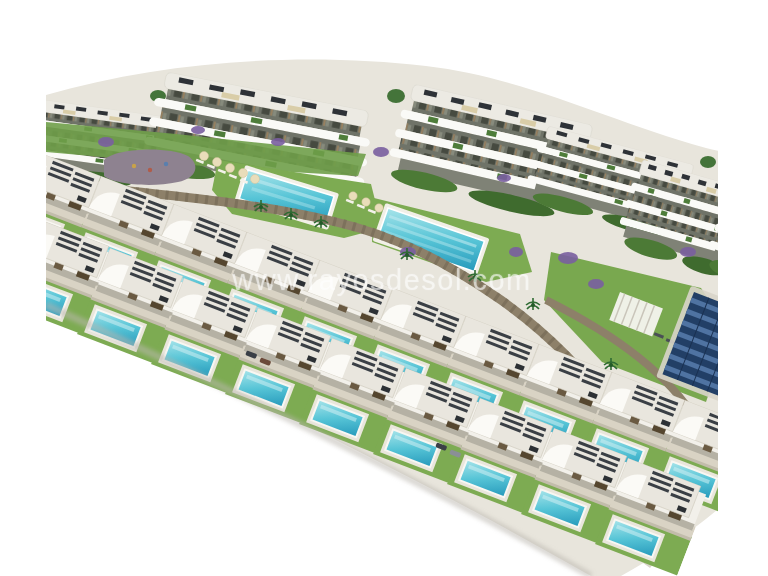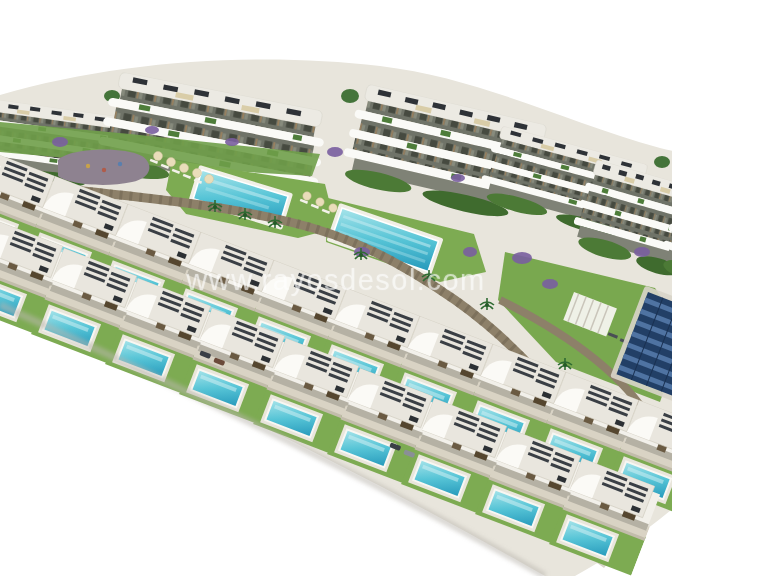--- a/index.html
+++ b/index.html
@@ -1,18 +1,19 @@
 <!DOCTYPE html>
 <html><head>
 <meta charset="utf-8">
 <style>
   html,body{margin:0;padding:0;background:#ffffff;}
   .stage{
     position:relative;width:672px;height:576px;overflow:hidden;background:#ffffff;
     font-family:"Liberation Sans", sans-serif;
+    margin-left:46px;
   }
   .stage svg{position:absolute;left:0;top:0;}
   .watermark{
     position:absolute;left:50%;top:264px;transform:translateX(-50%);
     font-size:29px;font-weight:400;letter-spacing:1.5px;white-space:nowrap;
     color:rgba(255,255,255,0.55);
     text-shadow:0 0 2px rgba(255,255,255,0.25);
     pointer-events:none;user-select:none;
   }
 </style>

